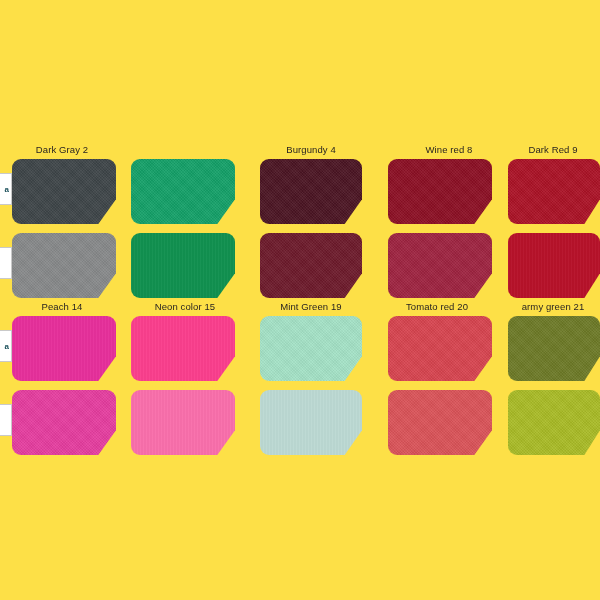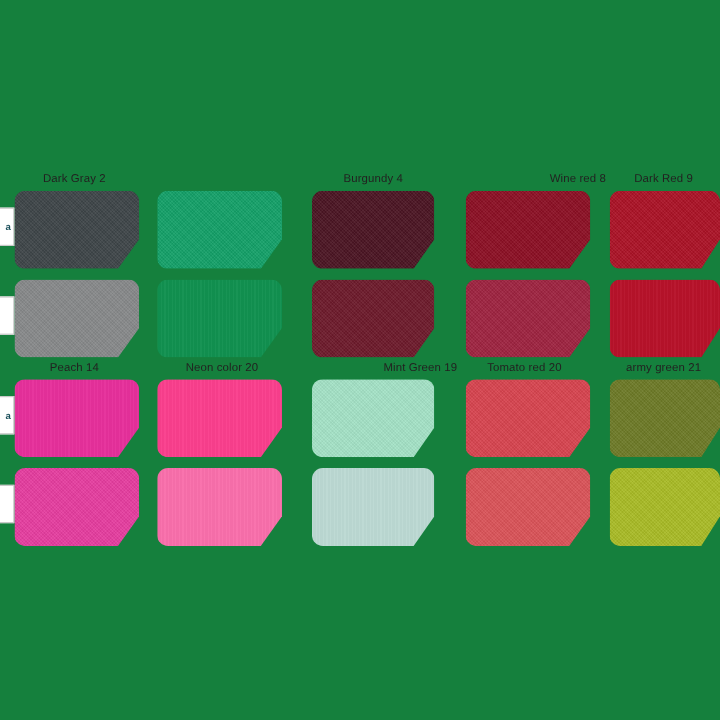--- a/index.html
+++ b/index.html
@@ -14,21 +14,21 @@
     font-family: "Liberation Sans", sans-serif;
     position: relative;
   }
 
   #sheet {
     position: absolute;
     left: 0;
     top: 0;
     width: 600px;
     height: 600px;
-    background: #15803d;
+    background: #fde047;
   }
 
   
   .color-block {
     position: absolute;
     left: 0;
     width: 600px;
   }
   #block-1 { top: 143px; }
   #block-2 { top: 300px; }
@@ -126,21 +126,21 @@
 </head>
 <body>
 
 <div id="sheet">
 
   <div class="color-block" id="block-1">
 
     <div class="label-row">
       <div class="swatch-label" style="left: -8px; width: 140px;">Dark Gray 2</div>
       <div class="swatch-label" style="left: 241px; width: 140px;">Burgundy    4</div>
-      <div class="swatch-label" style="left: 365px; width: 140px; text-align: right;">Wine red    8</div>
+      <div class="swatch-label" style="left: 379px; width: 140px;">Wine red    8</div>
       <div class="swatch-label" style="left: 483px; width: 140px;">Dark Red 9</div>
     </div>
 
     <div class="swatch-row row-top">
       <div class="edge-tag" style="top: 14px; height: 32px; line-height: 32px;">a</div>
       <div class="swatch" style="left: 12px; width: 104px; background: rgb(62, 69, 72);"></div>
       <div class="swatch" style="left: 131px; width: 104px; background: rgb(20, 160, 104);"></div>
       <div class="swatch" style="left: 260px; width: 102px; background: rgb(75, 21, 35);"></div>
       <div class="swatch" style="left: 388px; width: 104px; background: rgb(140, 15, 36);"></div>
       <div class="swatch" style="left: 508px; width: 92px; background: rgb(171, 18, 38);"></div>
@@ -153,22 +153,22 @@
       <div class="swatch" style="left: 260px; width: 102px; background: rgb(109, 26, 43);"></div>
       <div class="swatch" style="left: 388px; width: 104px; background: rgb(158, 35, 64);"></div>
       <div class="swatch smooth" style="left: 508px; width: 92px; background: rgb(183, 18, 42);"></div>
     </div>
   </div>
 
   <div class="color-block" id="block-2">
 
     <div class="label-row">
       <div class="swatch-label" style="left: -8px; width: 140px;">Peach 14</div>
-      <div class="swatch-label" style="left: 115px; width: 140px;">Neon color 20</div>
-      <div class="swatch-label" style="left: 241px; width: 140px; text-align: right;">Mint Green 19</div>
+      <div class="swatch-label" style="left: 115px; width: 140px;">Neon color 15</div>
+      <div class="swatch-label" style="left: 241px; width: 140px;">Mint Green 19</div>
       <div class="swatch-label" style="left: 367px; width: 140px;">Tomato red 20</div>
       <div class="swatch-label" style="left: 483px; width: 140px;">army green 21</div>
     </div>
 
     <div class="swatch-row row-top">
       <div class="edge-tag" style="top: 14px; height: 32px; line-height: 32px;">a</div>
       <div class="swatch smooth" style="left: 12px; width: 104px; background: rgb(230, 48, 155);"></div>
       <div class="swatch smooth" style="left: 131px; width: 104px; background: rgb(250, 63, 141);"></div>
       <div class="swatch" style="left: 260px; width: 102px; background: rgb(164, 226, 198);"></div>
       <div class="swatch" style="left: 388px; width: 104px; background: rgb(215, 68, 79);"></div>

